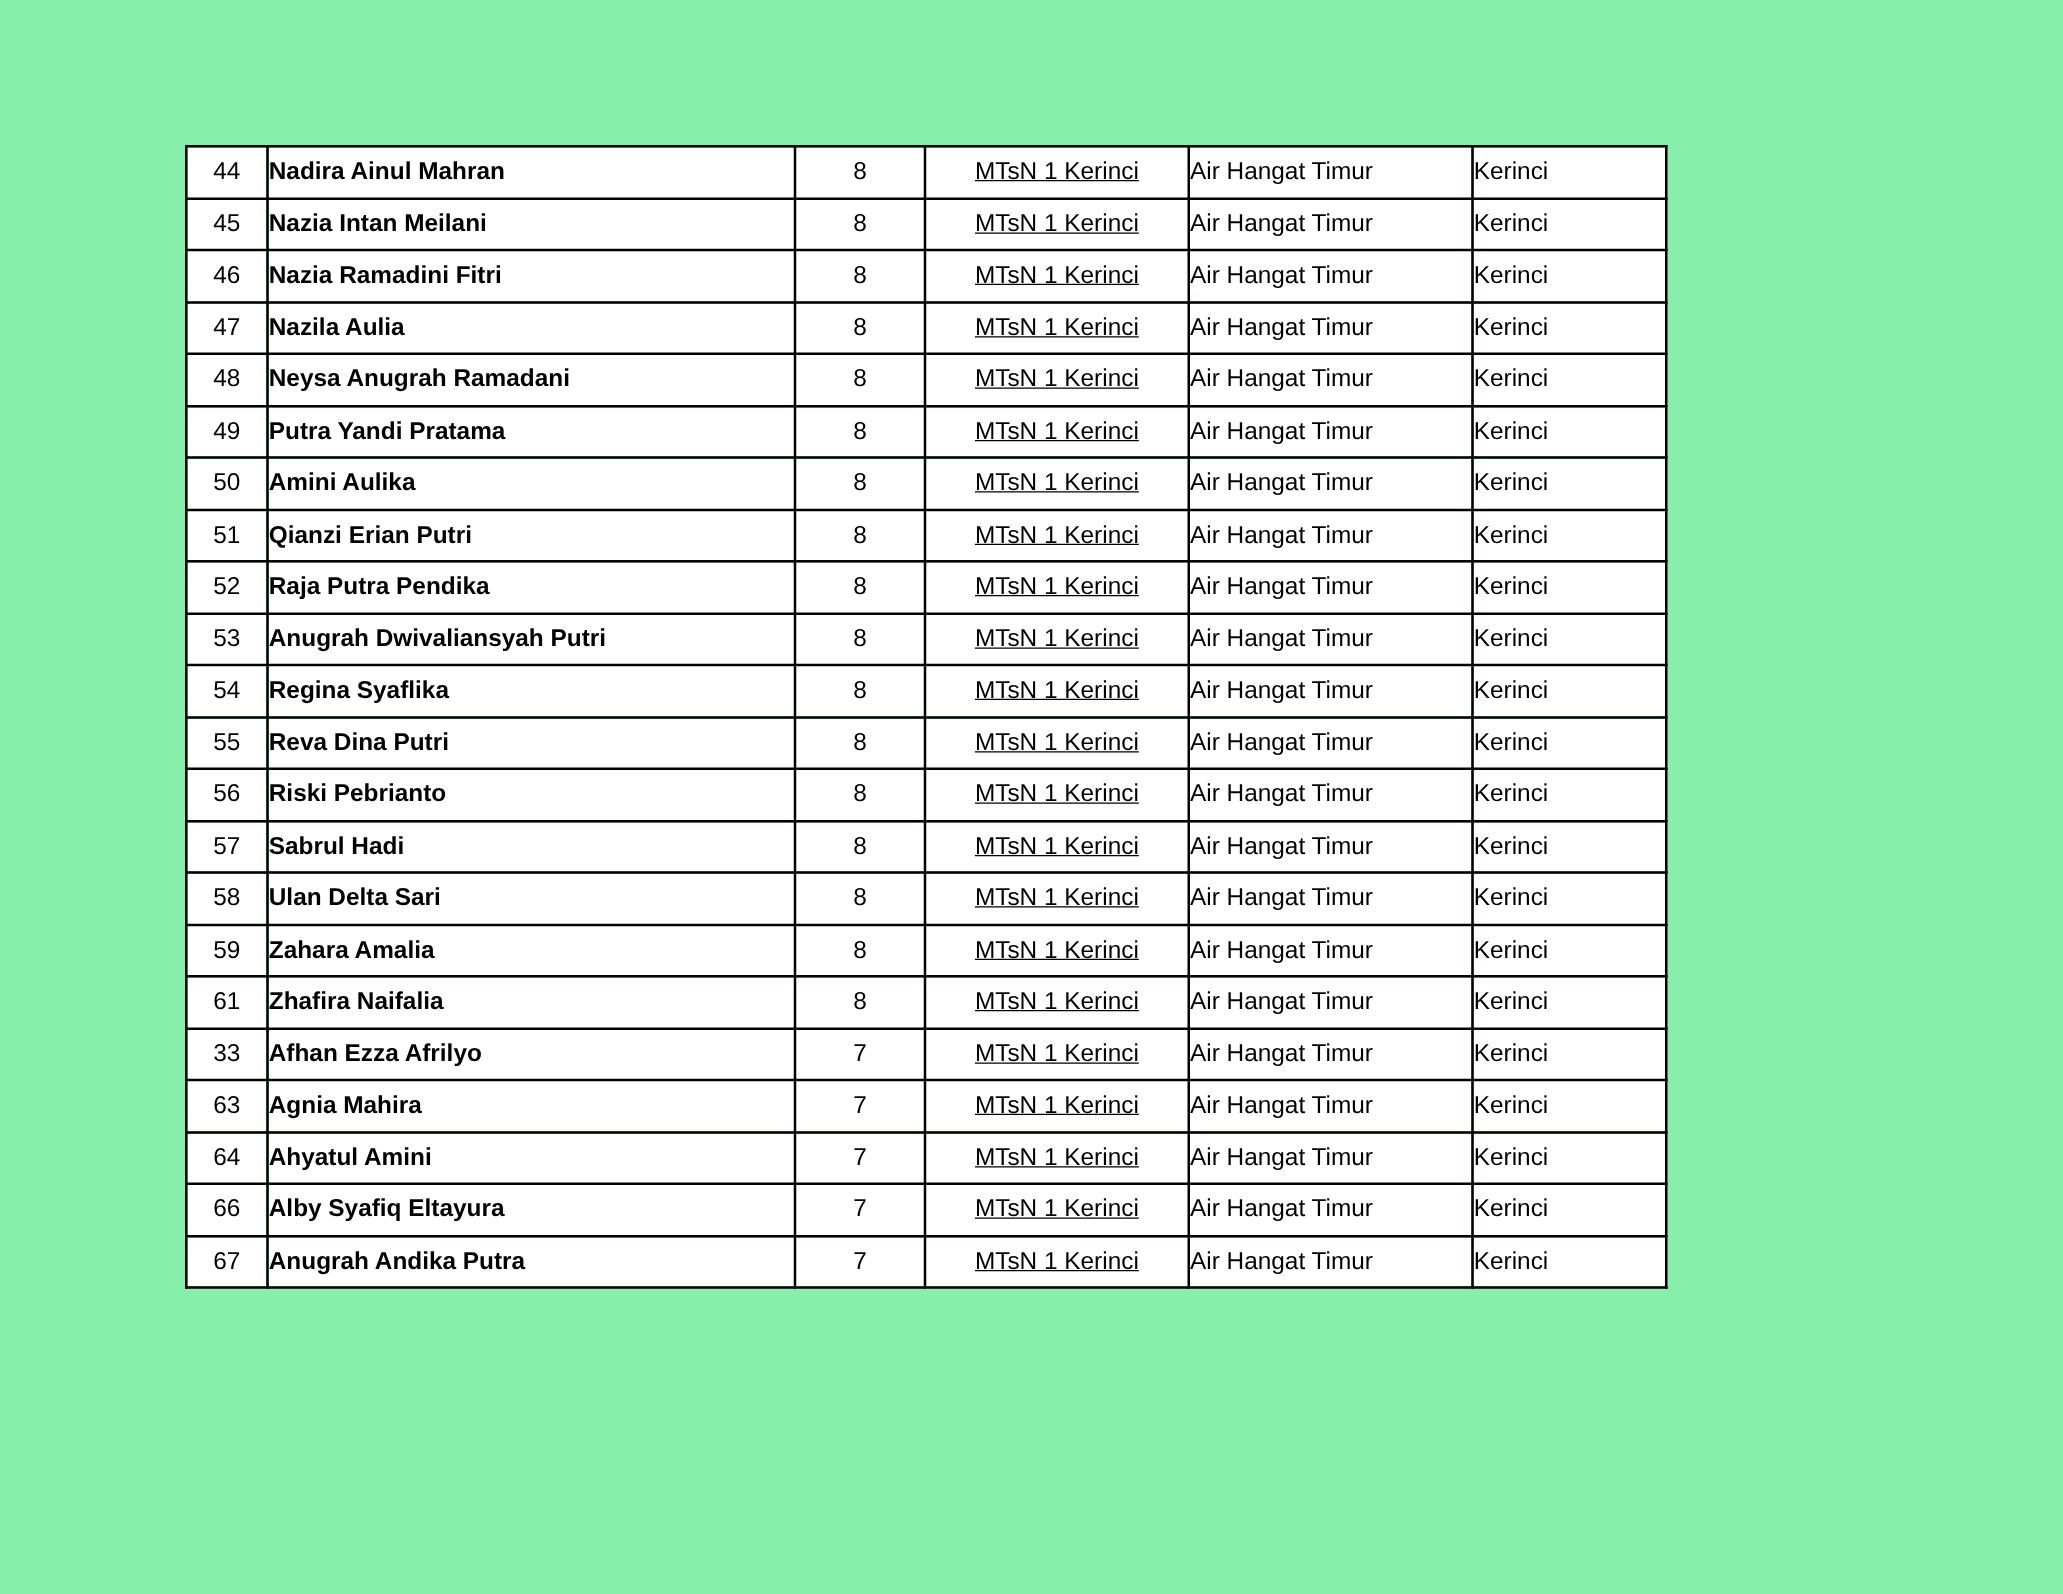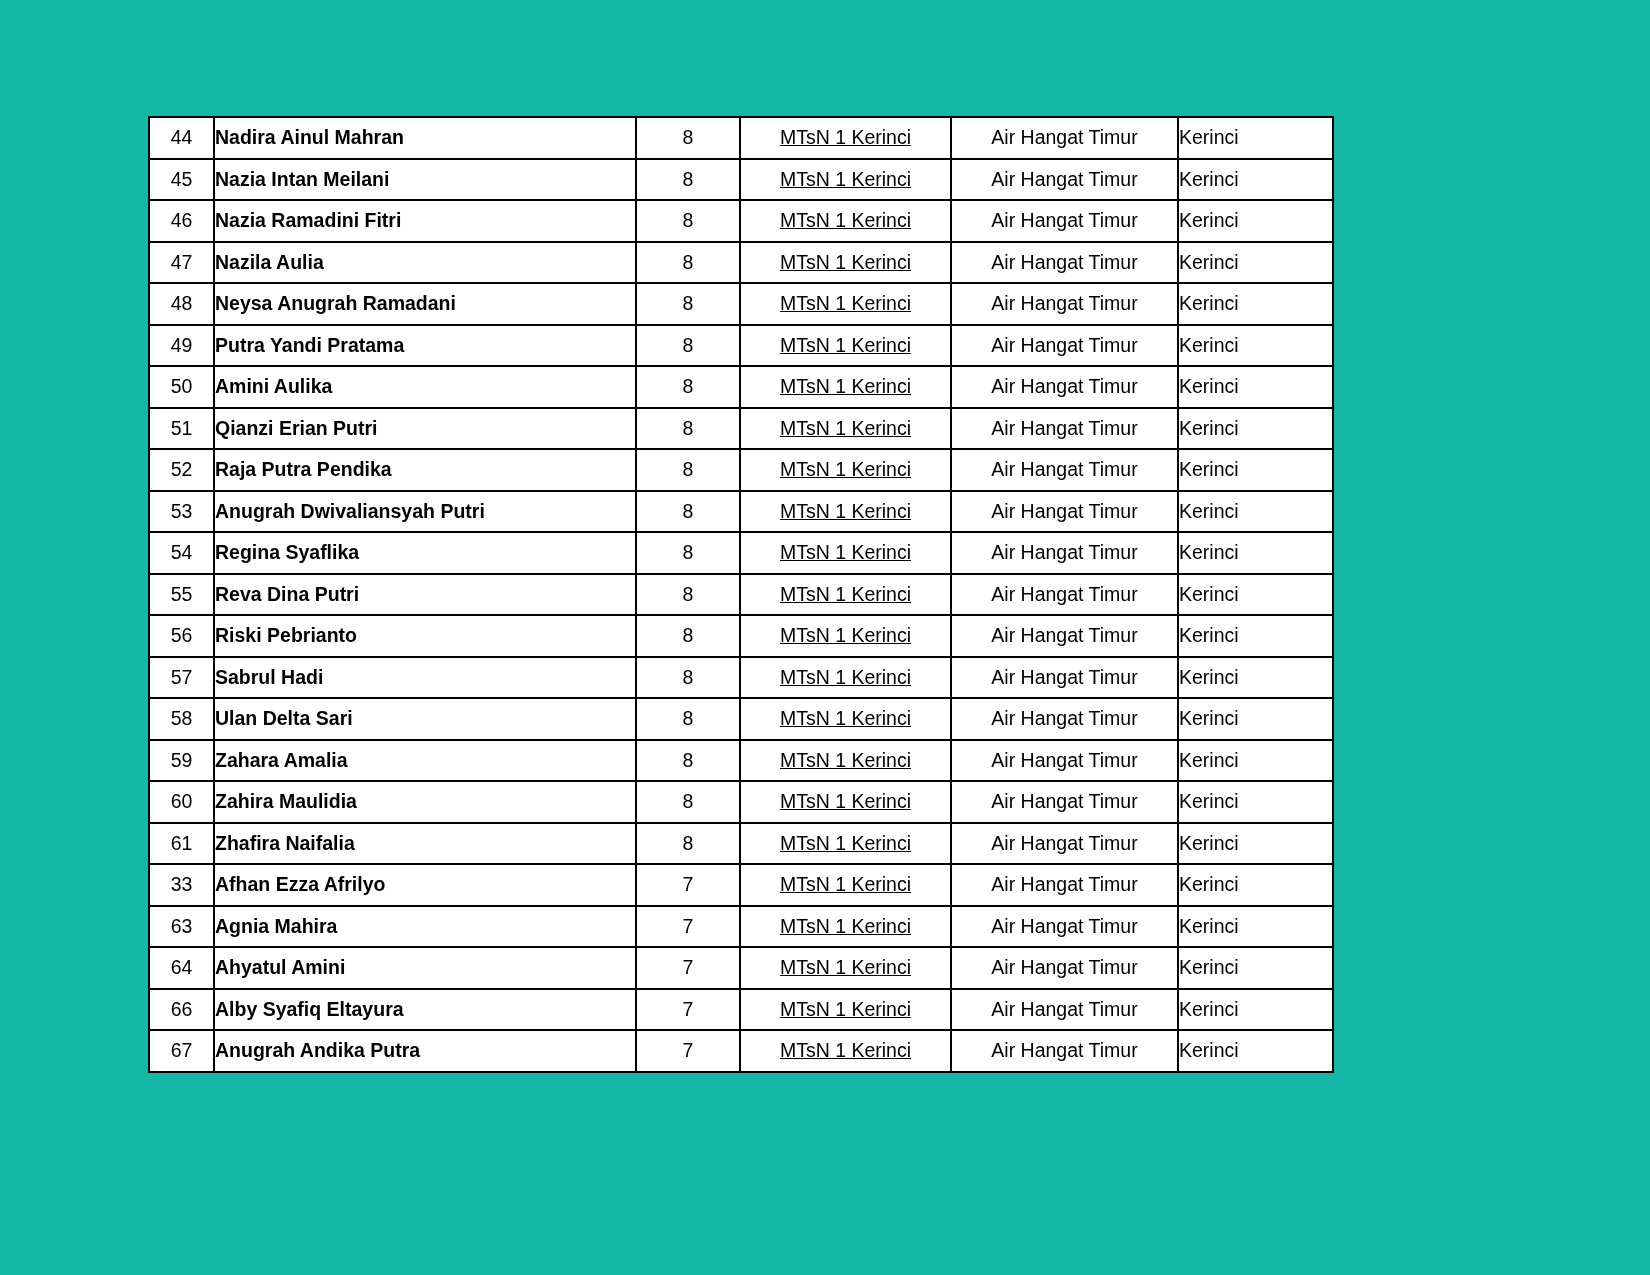--- a/index.html
+++ b/index.html
@@ -13,21 +13,21 @@
     position: relative;
     font-family: "Liberation Sans", "DejaVu Sans", sans-serif;
     color: #000000;
   }
   .page {
     position: absolute;
     top: 0;
     left: 0;
     width: 1650px;
     height: 1275px;
-    background: #14b8a6;
+    background: #86efac;
   }
   table.student-table {
     position: absolute;
     left: 148px;
     top: 116px;
     border-collapse: collapse;
     table-layout: fixed;
     width: 1184px;
   }
   table.student-table td {
@@ -38,21 +38,21 @@
     vertical-align: middle;
     padding: 0;
     overflow: hidden;
     white-space: nowrap;
     background: #ffffff;
   }
   td.cell-no      { text-align: center; }
   td.cell-name    { text-align: left; padding-left: 7px; font-weight: bold; }
   td.cell-grade   { text-align: center; }
   td.cell-school  { text-align: center; text-decoration: underline; }
-  td.cell-district{ text-align: center; }
+  td.cell-district{ }
   td.cell-regency { text-align: left; }
 </style>
 </head>
 <body>
 
 <div class="page">
   <table class="student-table">
     <colgroup>
       <col style="width:65px">
       <col style="width:422px">
@@ -199,28 +199,20 @@
 
   <tr>
     <td class="cell-no">59</td>
     <td class="cell-name">Zahara Amalia</td>
     <td class="cell-grade">8</td>
     <td class="cell-school">MTsN 1 Kerinci</td>
     <td class="cell-district">Air Hangat Timur</td>
     <td class="cell-regency">Kerinci</td>
   </tr>
 
-  <tr>
-    <td class="cell-no">60</td>
-    <td class="cell-name">Zahira Maulidia</td>
-    <td class="cell-grade">8</td>
-    <td class="cell-school">MTsN 1 Kerinci</td>
-    <td class="cell-district">Air Hangat Timur</td>
-    <td class="cell-regency">Kerinci</td>
-  </tr>
 
   <tr>
     <td class="cell-no">61</td>
     <td class="cell-name">Zhafira Naifalia</td>
     <td class="cell-grade">8</td>
     <td class="cell-school">MTsN 1 Kerinci</td>
     <td class="cell-district">Air Hangat Timur</td>
     <td class="cell-regency">Kerinci</td>
   </tr>
 

